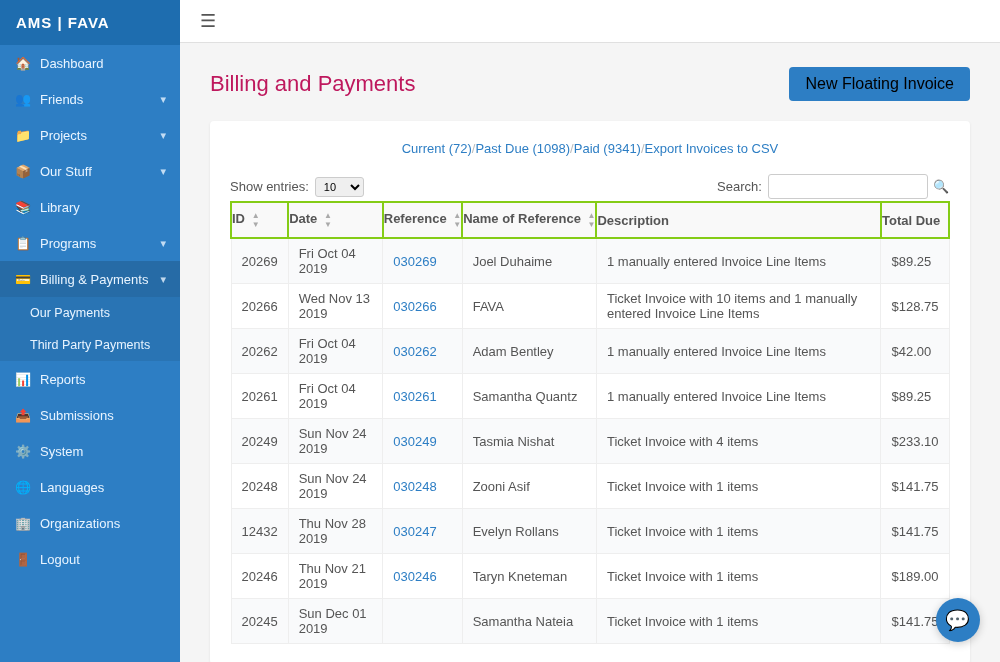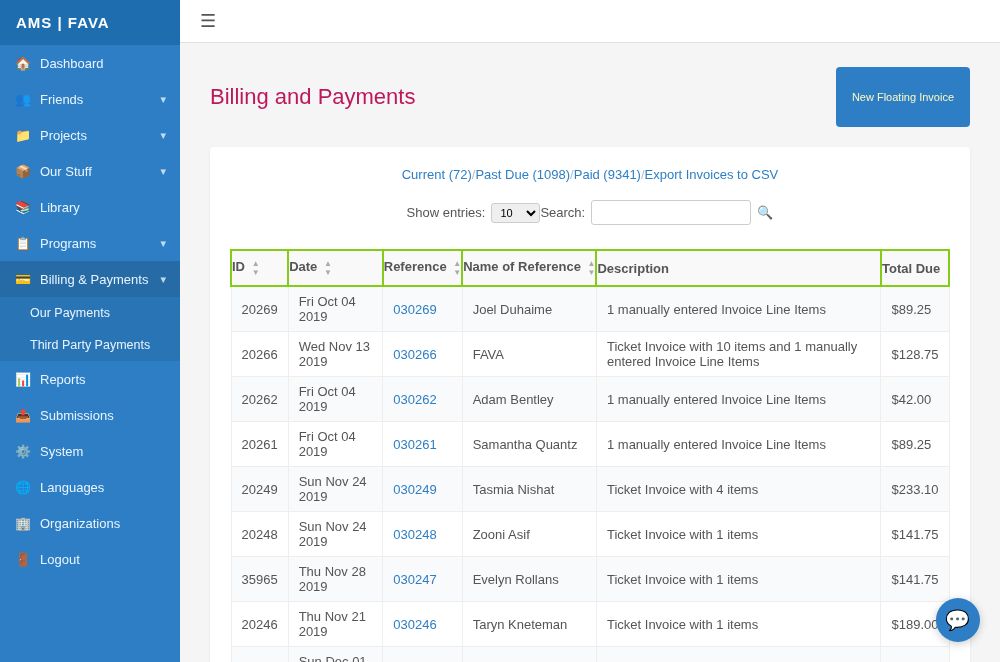--- a/index.html
+++ b/index.html
@@ -82,26 +82,26 @@
       justify-content: space-between;
       margin-bottom: 20px;
     }
     .page-title {
       font-size: 22px;
       color: #be185d;
       font-weight: 400;
     }
     .btn-new-invoice {
       background: #2d7ec4;
-      color: #fef9c3;
+      color: #000000;
       border: none;
-      padding: 24px 16px;
+      padding: 8px 16px;
       border-radius: 4px;
       cursor: pointer;
-      font-size: 11px;
+      font-size: 16px;
     }
 
     
     .card {
       background: #fff;
       border-radius: 4px;
       box-shadow: 0 1px 3px rgba(0,0,0,0.08);
       padding: 20px;
     }
     .card-tabs {
@@ -117,22 +117,22 @@
       color: #2d7ec4;
       cursor: pointer;
       text-decoration: none;
     }
     .card-tabs .sep { color: #bbb; }
 
     
     .controls-row {
       display: flex;
       align-items: center;
-      justify-content: center;
-      margin-bottom: 24px;
+      justify-content: space-between;
+      margin-bottom: 2px;
     }
     .show-entries {
       display: flex;
       align-items: center;
       gap: 6px;
       color: #555;
     }
     .show-entries select {
       border: 1px solid #ccc;
       border-radius: 3px;
@@ -384,21 +384,21 @@
   </tr>
             <tr>
     <td>20248</td>
     <td>Sun Nov 24 2019</td>
     <td><a class="ref-link">030248</a></td>
     <td>Zooni Asif</td>
     <td>Ticket Invoice with 1 items</td>
     <td>$141.75</td>
   </tr>
             <tr>
-    <td>35965</td>
+    <td>12432</td>
     <td>Thu Nov 28 2019</td>
     <td><a class="ref-link">030247</a></td>
     <td>Evelyn Rollans</td>
     <td>Ticket Invoice with 1 items</td>
     <td>$141.75</td>
   </tr>
             <tr>
     <td>20246</td>
     <td>Thu Nov 21 2019</td>
     <td><a class="ref-link">030246</a></td>

